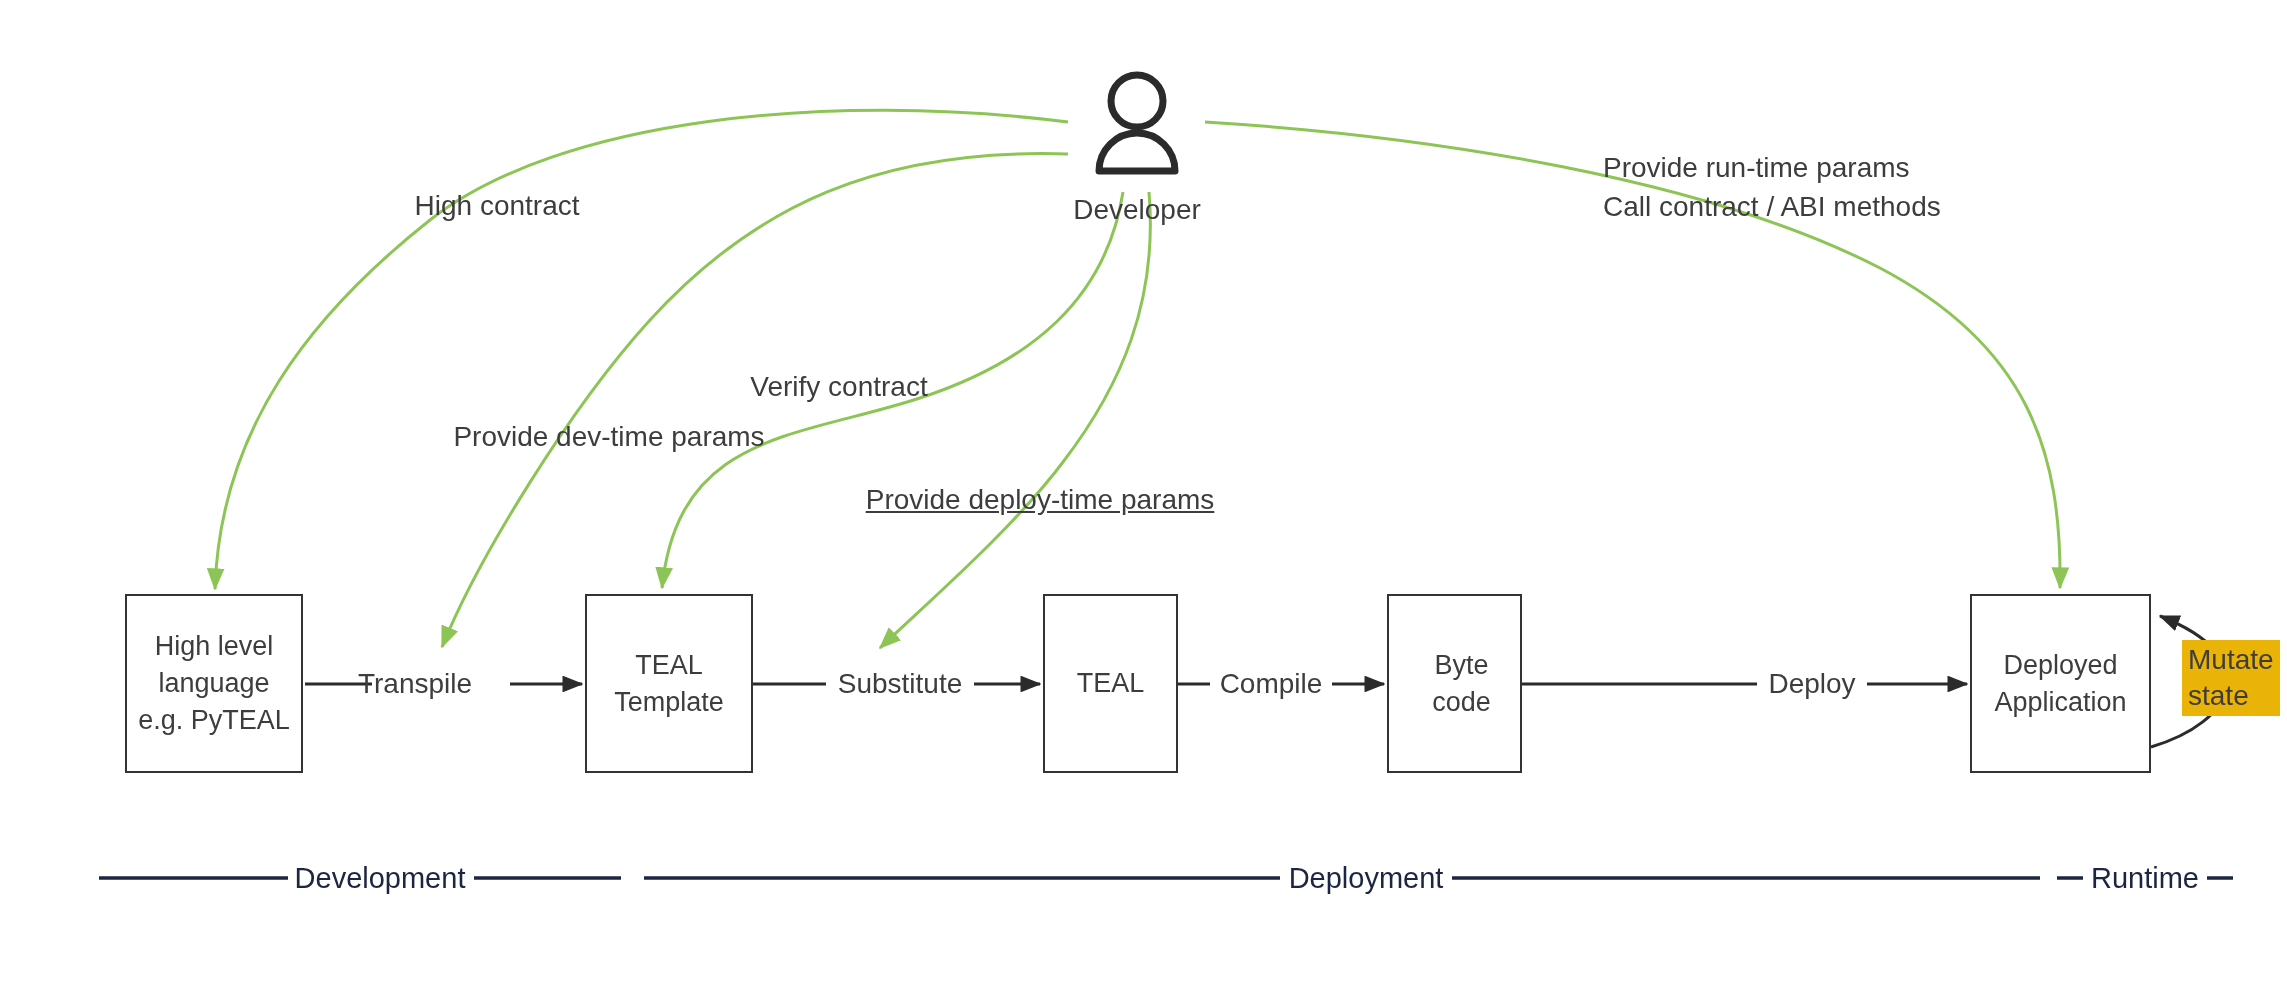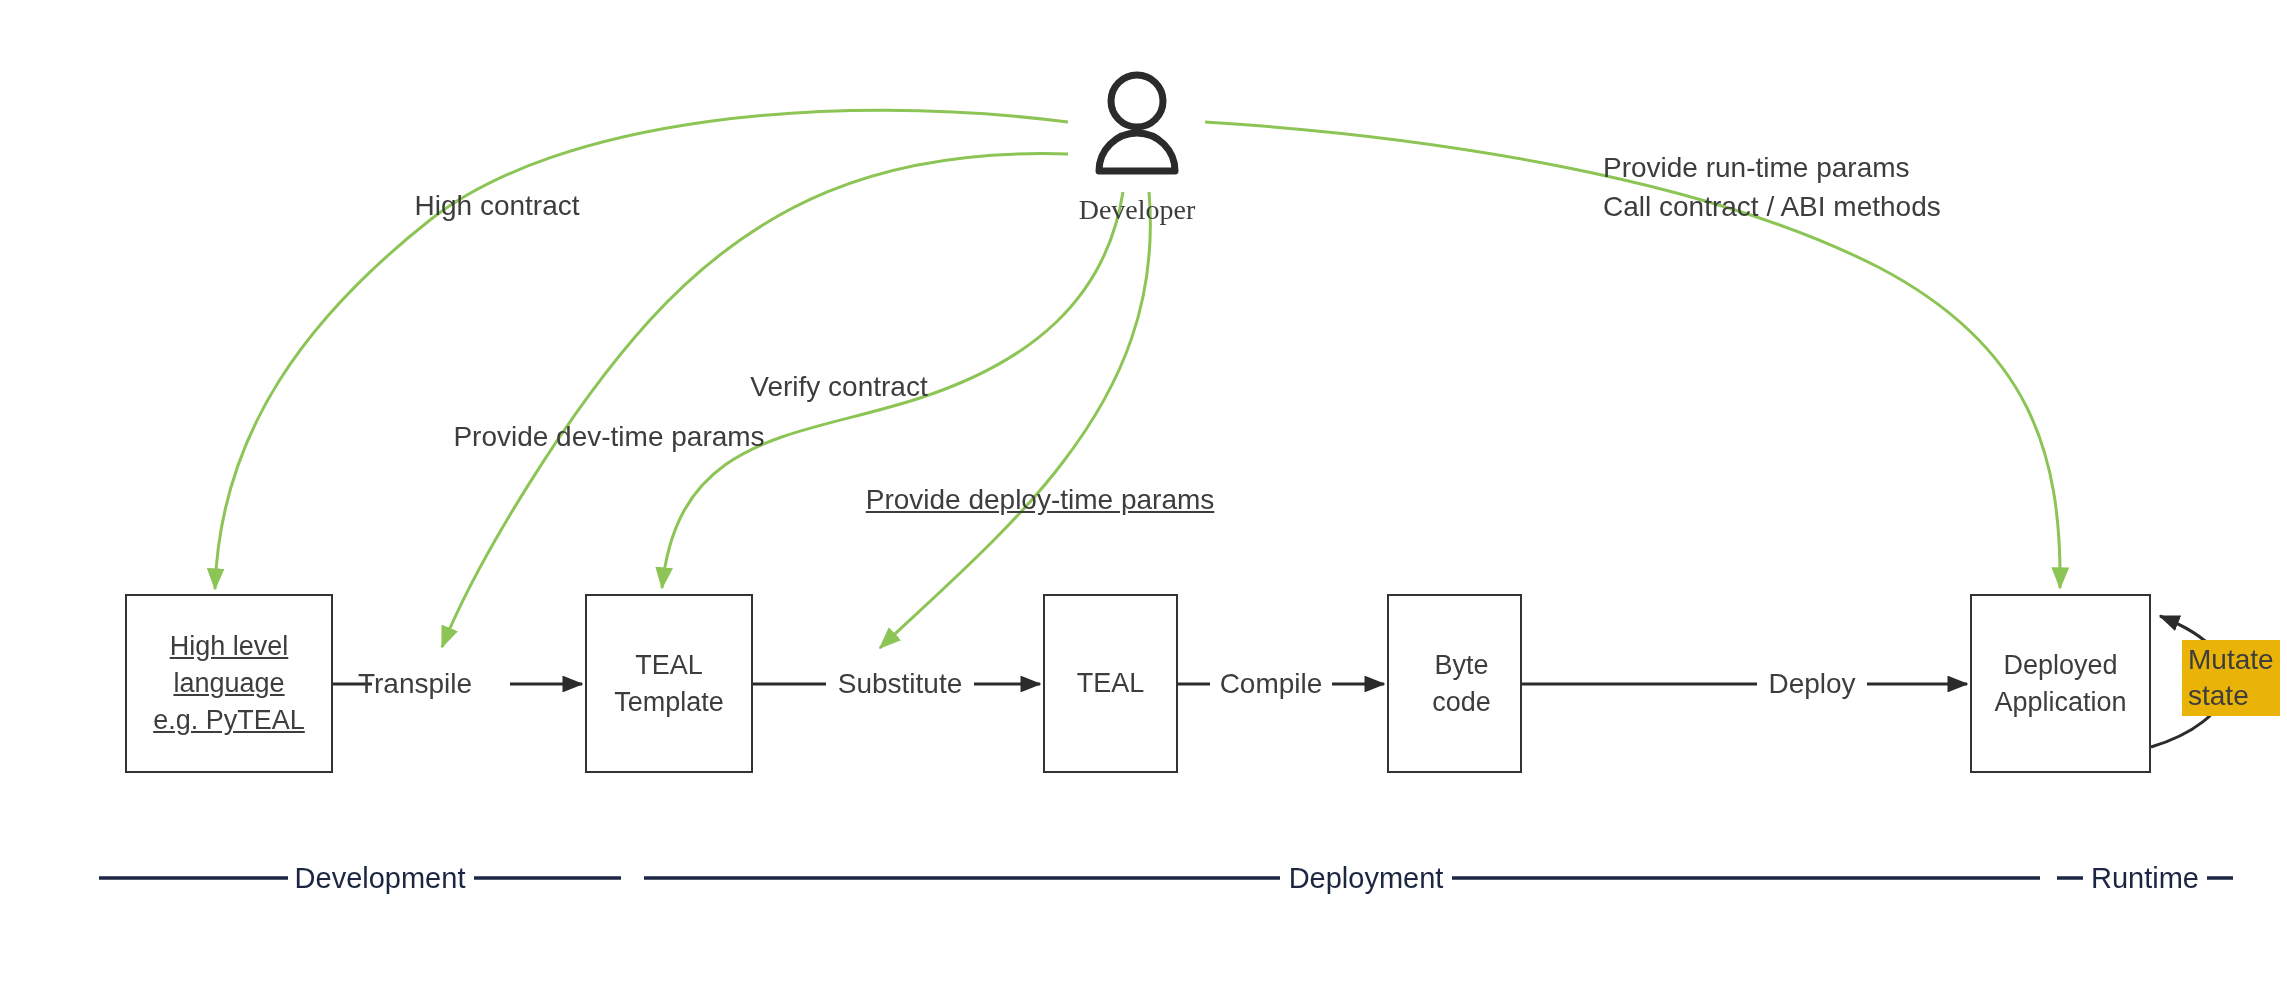--- a/index.html
+++ b/index.html
@@ -90,38 +90,38 @@
     <g stroke="#1C2541" stroke-width="3.5" fill="none">
       <path d="M 99 878 H 288"></path>
       <path d="M 474 878 H 621"></path>
       <path d="M 644 878 H 1280"></path>
       <path d="M 1452 878 H 2040"></path>
       <path d="M 2057 878 H 2083"></path>
       <path d="M 2207 878 H 2233"></path>
     </g>
   </svg>
 
-  <div class="lbl" style="left:1137px;top:210px;font-family:Liberation Serif, serif;">Developer</div>
+  <div class="lbl" style="left:1137px;top:210px;">Developer</div>
 
   <div class="lbl" style="left:497px;top:206px;">High contract</div>
   <div class="lbl" style="left:609px;top:397px;margin-top:40px;">Provide dev-time params</div>
   <div class="lbl" style="left:839px;top:387px;">Verify contract</div>
   <div class="lbl" style="left:1040px;top:500px;text-decoration:underline;">Provide deploy-time params</div>
 
   <div class="runtime-block">
     <div>Provide run-time params</div>
     <div>Call contract / ABI methods</div>
   </div>
 
   <div class="mutate">
     <div>Mutate</div>
     <div>state</div>
   </div>
 
-  <div class="node" style="left:125px;top:594px;width:208px;height:179px;text-decoration:underline;">High level
+  <div class="node" style="left:125px;top:594px;width:178px;height:179px;">High level
 language
 e.g. PyTEAL</div>
   <div class="node" style="left:585px;top:594px;width:168px;height:179px;">TEAL
 Template</div>
   <div class="node" style="left:1043px;top:594px;width:135px;height:179px;">TEAL</div>
   <div class="node" style="left:1387px;top:594px;width:135px;height:179px;padding-left:14px;">Byte code</div>
   <div class="node" style="left:1970px;top:594px;width:181px;height:179px;">Deployed
 Application</div>
 
   <div class="lbl" style="left:415px;top:684px;">Transpile</div>

